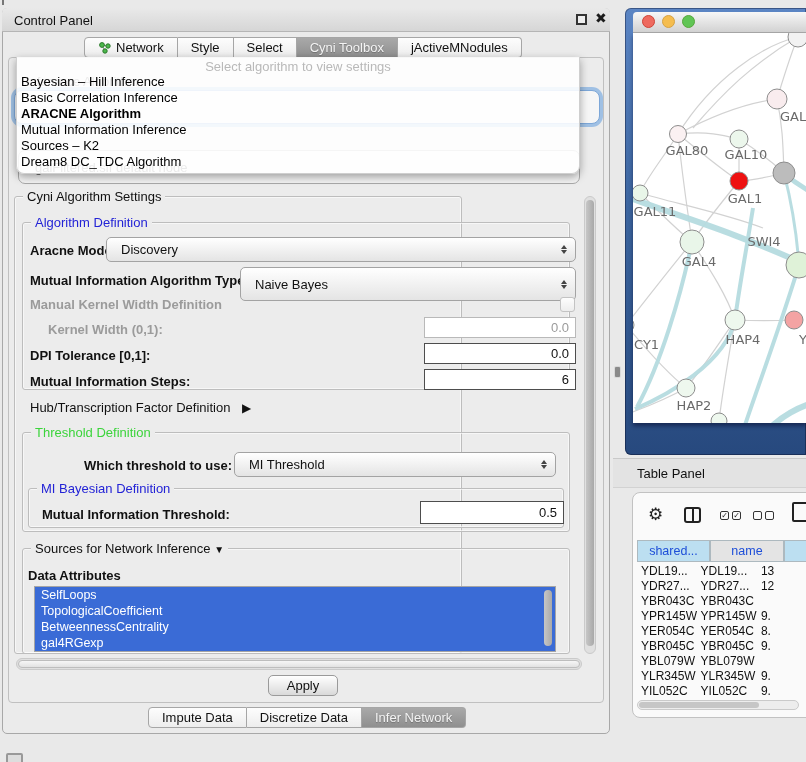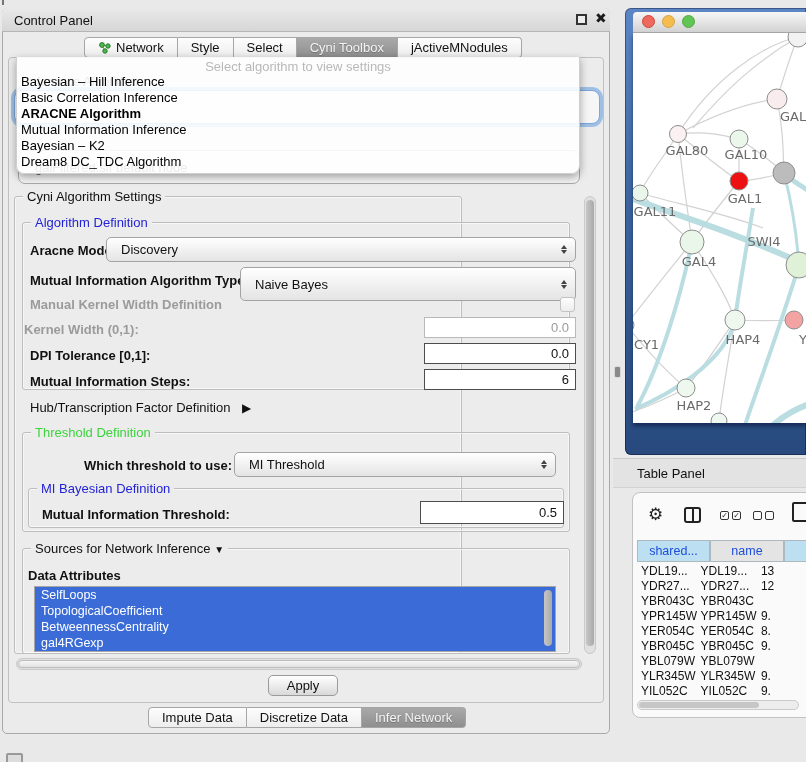--- a/index.html
+++ b/index.html
@@ -160,21 +160,21 @@
   <div class="abs" id="bg-combo-inference"></div>
   <div class="abs" id="bg-combo-data">galFiltered.sif default node</div>
 
   <div class="abs" id="algo-popup">
     <div id="algo-placeholder">Select algorithm to view settings</div>
     <div id="algo-items">
         <div class="algo-item">Bayesian – Hill Inference</div>
         <div class="algo-item">Basic Correlation Inference</div>
         <div class="algo-item bold">ARACNE Algorithm</div>
         <div class="algo-item">Mutual Information Inference</div>
-        <div class="algo-item">Bayesian – K2</div>
+        <div class="algo-item">Sources – K2</div>
         <div class="algo-item">Dream8 DC_TDC Algorithm</div>
       </div>
   </div>
 
   <div class="abs group" style="left:14px;top:196px;width:448px;height:458px;">
     <span class="gtitle">Cyni Algorithm Settings</span>
   </div>
 
   <div class="abs group" style="left:22px;top:222px;width:548px;height:168px;">
     <span class="gtitle blue">Algorithm Definition</span>
@@ -190,21 +190,21 @@
   <div class="abs lbl" style="left:30px;top:273px;">Mutual Information Algorithm Type:</div>
   <div class="abs combo" style="left:240px;top:267px;width:336px;height:34px;">
     <span>Naive Bayes</span>
     <span class="arrows">
         <i class="up"></i>
         <i class="dn"></i>
       </span>
   </div>
   <div class="abs lbl-dis" style="left:30px;top:297px;">Manual Kernel Width Definition</div>
   <div class="abs checkbox" style="left:560px;top:297px;width:15px;height:15px;"></div>
-  <div class="abs lbl-dis" style="left:24px;top:322px;">Kernel Width (0,1):</div>
+  <div class="abs lbl-dis" style="left:48px;top:322px;">Kernel Width (0,1):</div>
   <div class="abs field dis" style="left:424px;top:317px;width:152px;height:21px;">
       <span>0.0</span>
     </div>
   <div class="abs lbl" style="left:30px;top:348px;">DPI Tolerance [0,1]:</div>
   <div class="abs field" style="left:424px;top:343px;width:152px;height:21px;">
       <span>0.0</span>
     </div>
   <div class="abs lbl" style="left:30px;top:374px;">Mutual Information Steps:</div>
   <div class="abs field" style="left:424px;top:369px;width:152px;height:21px;">
       <span>6</span>

